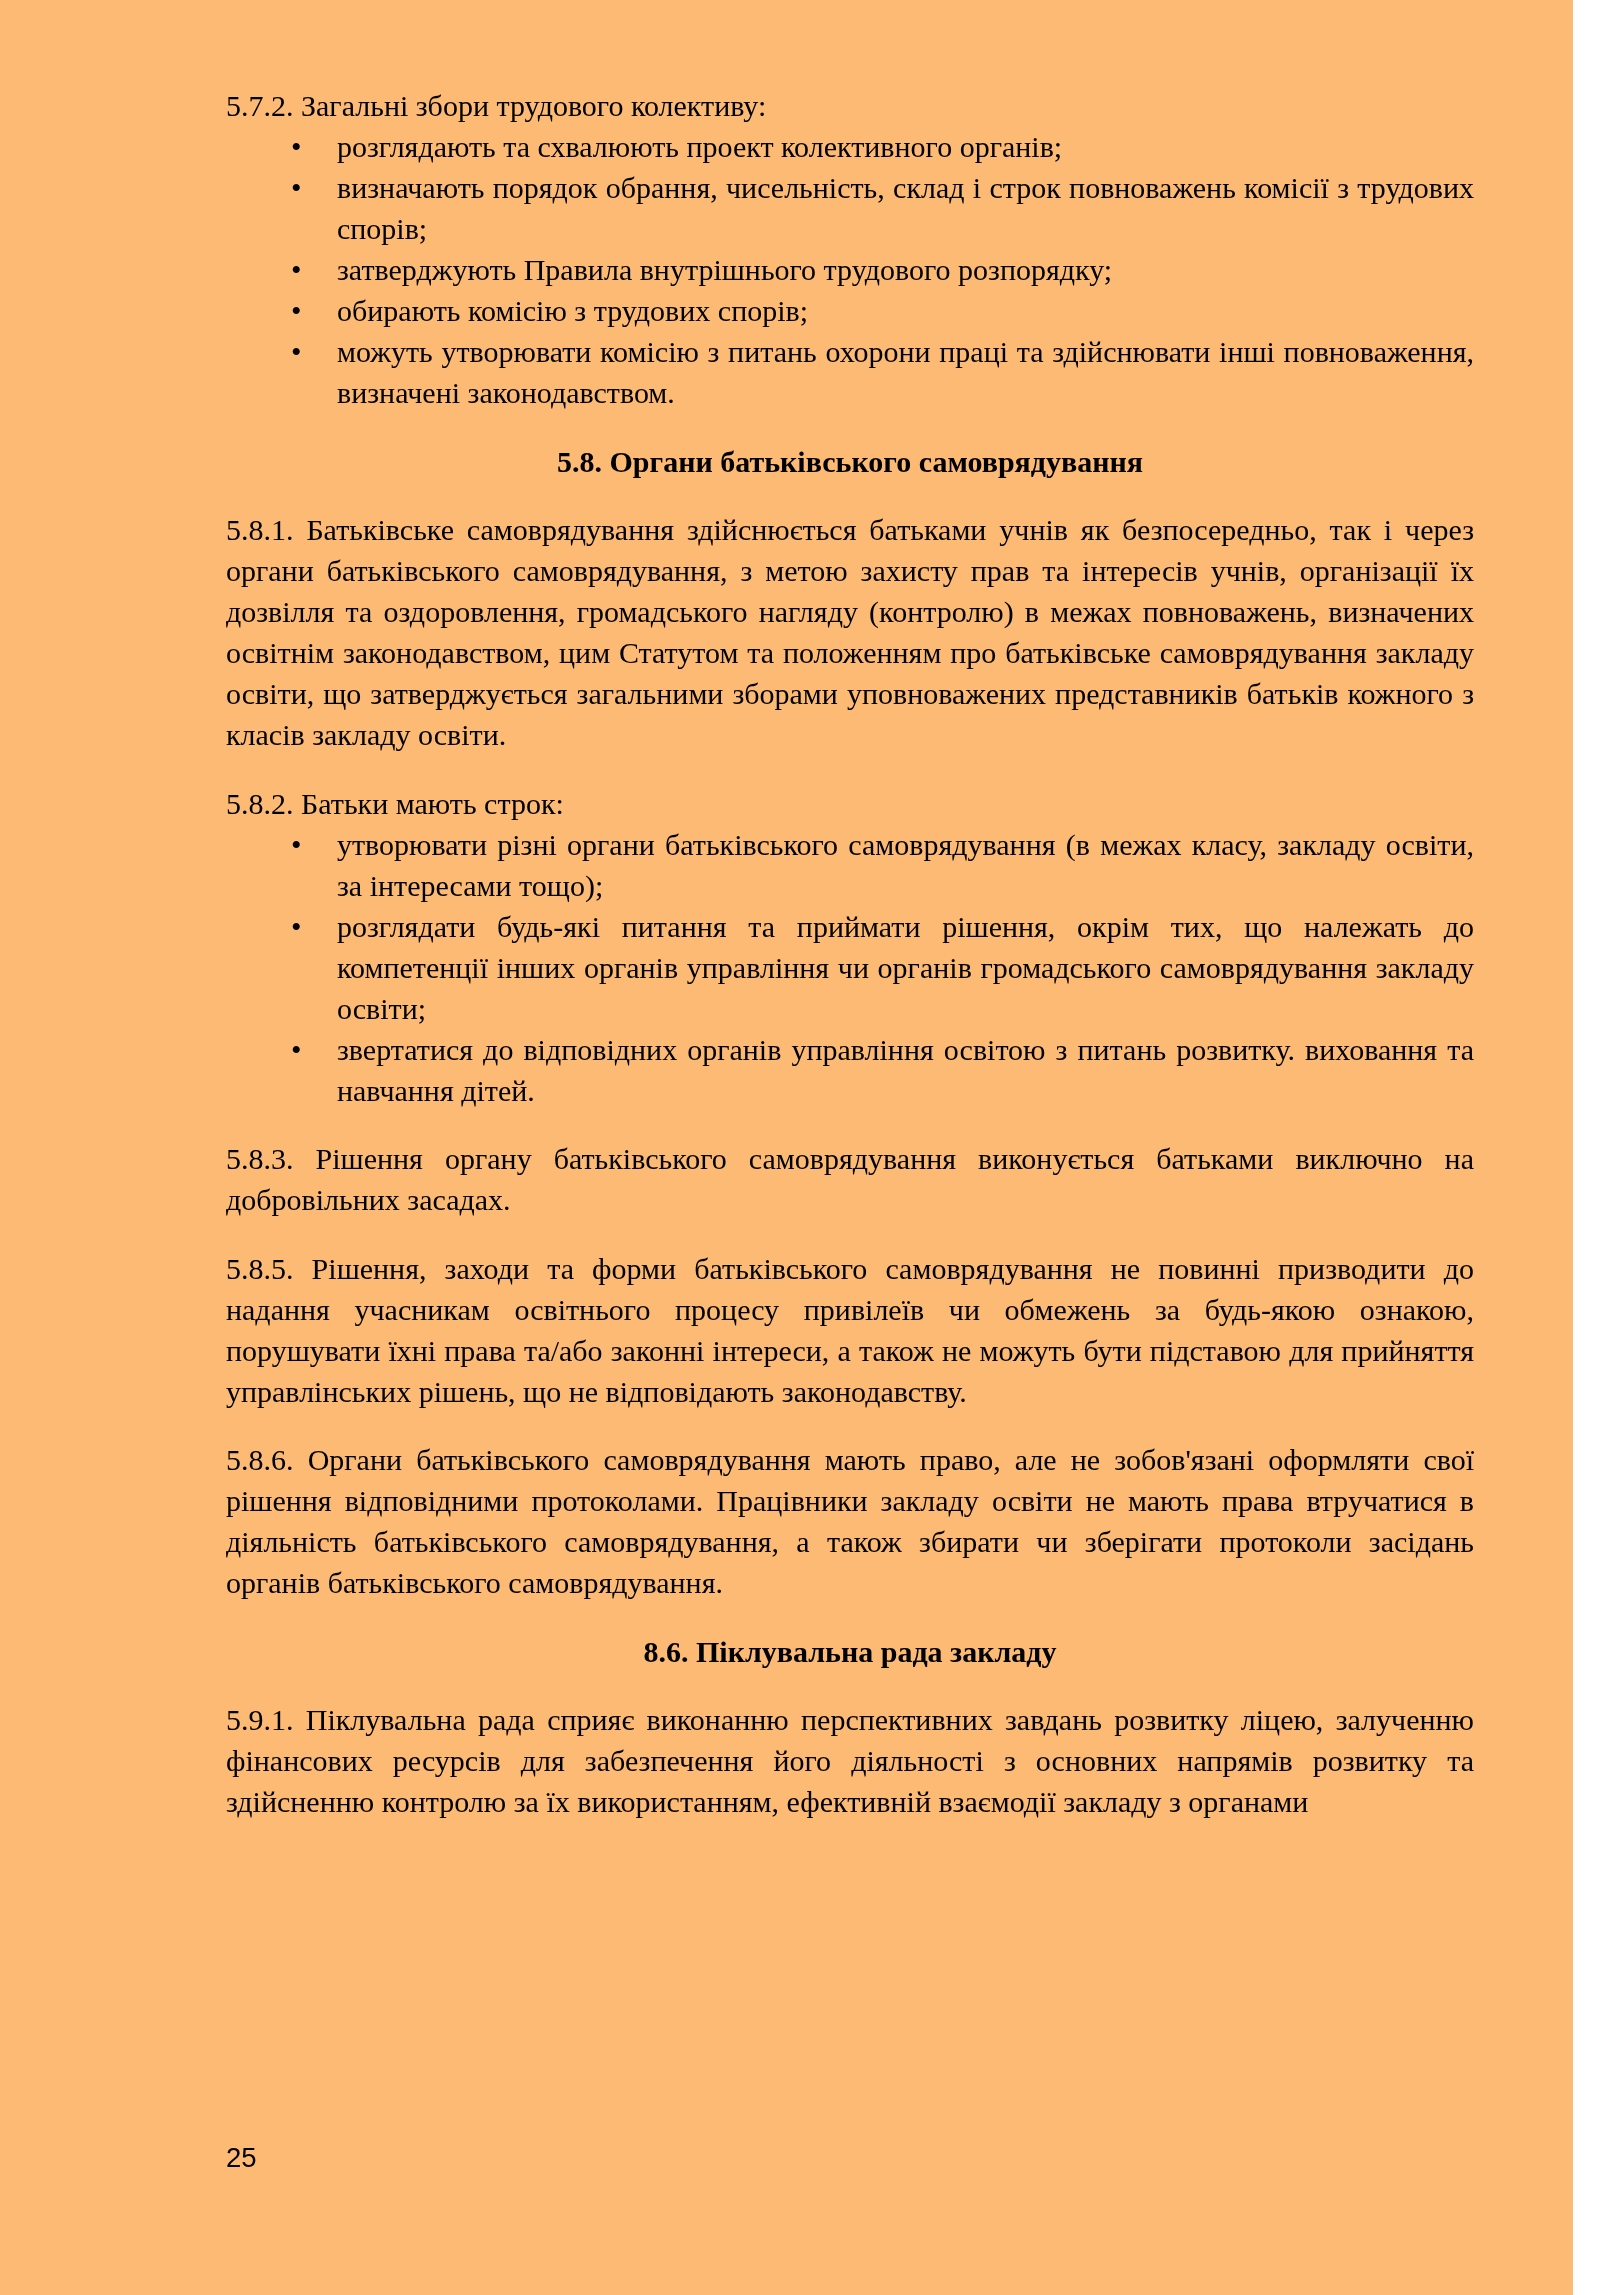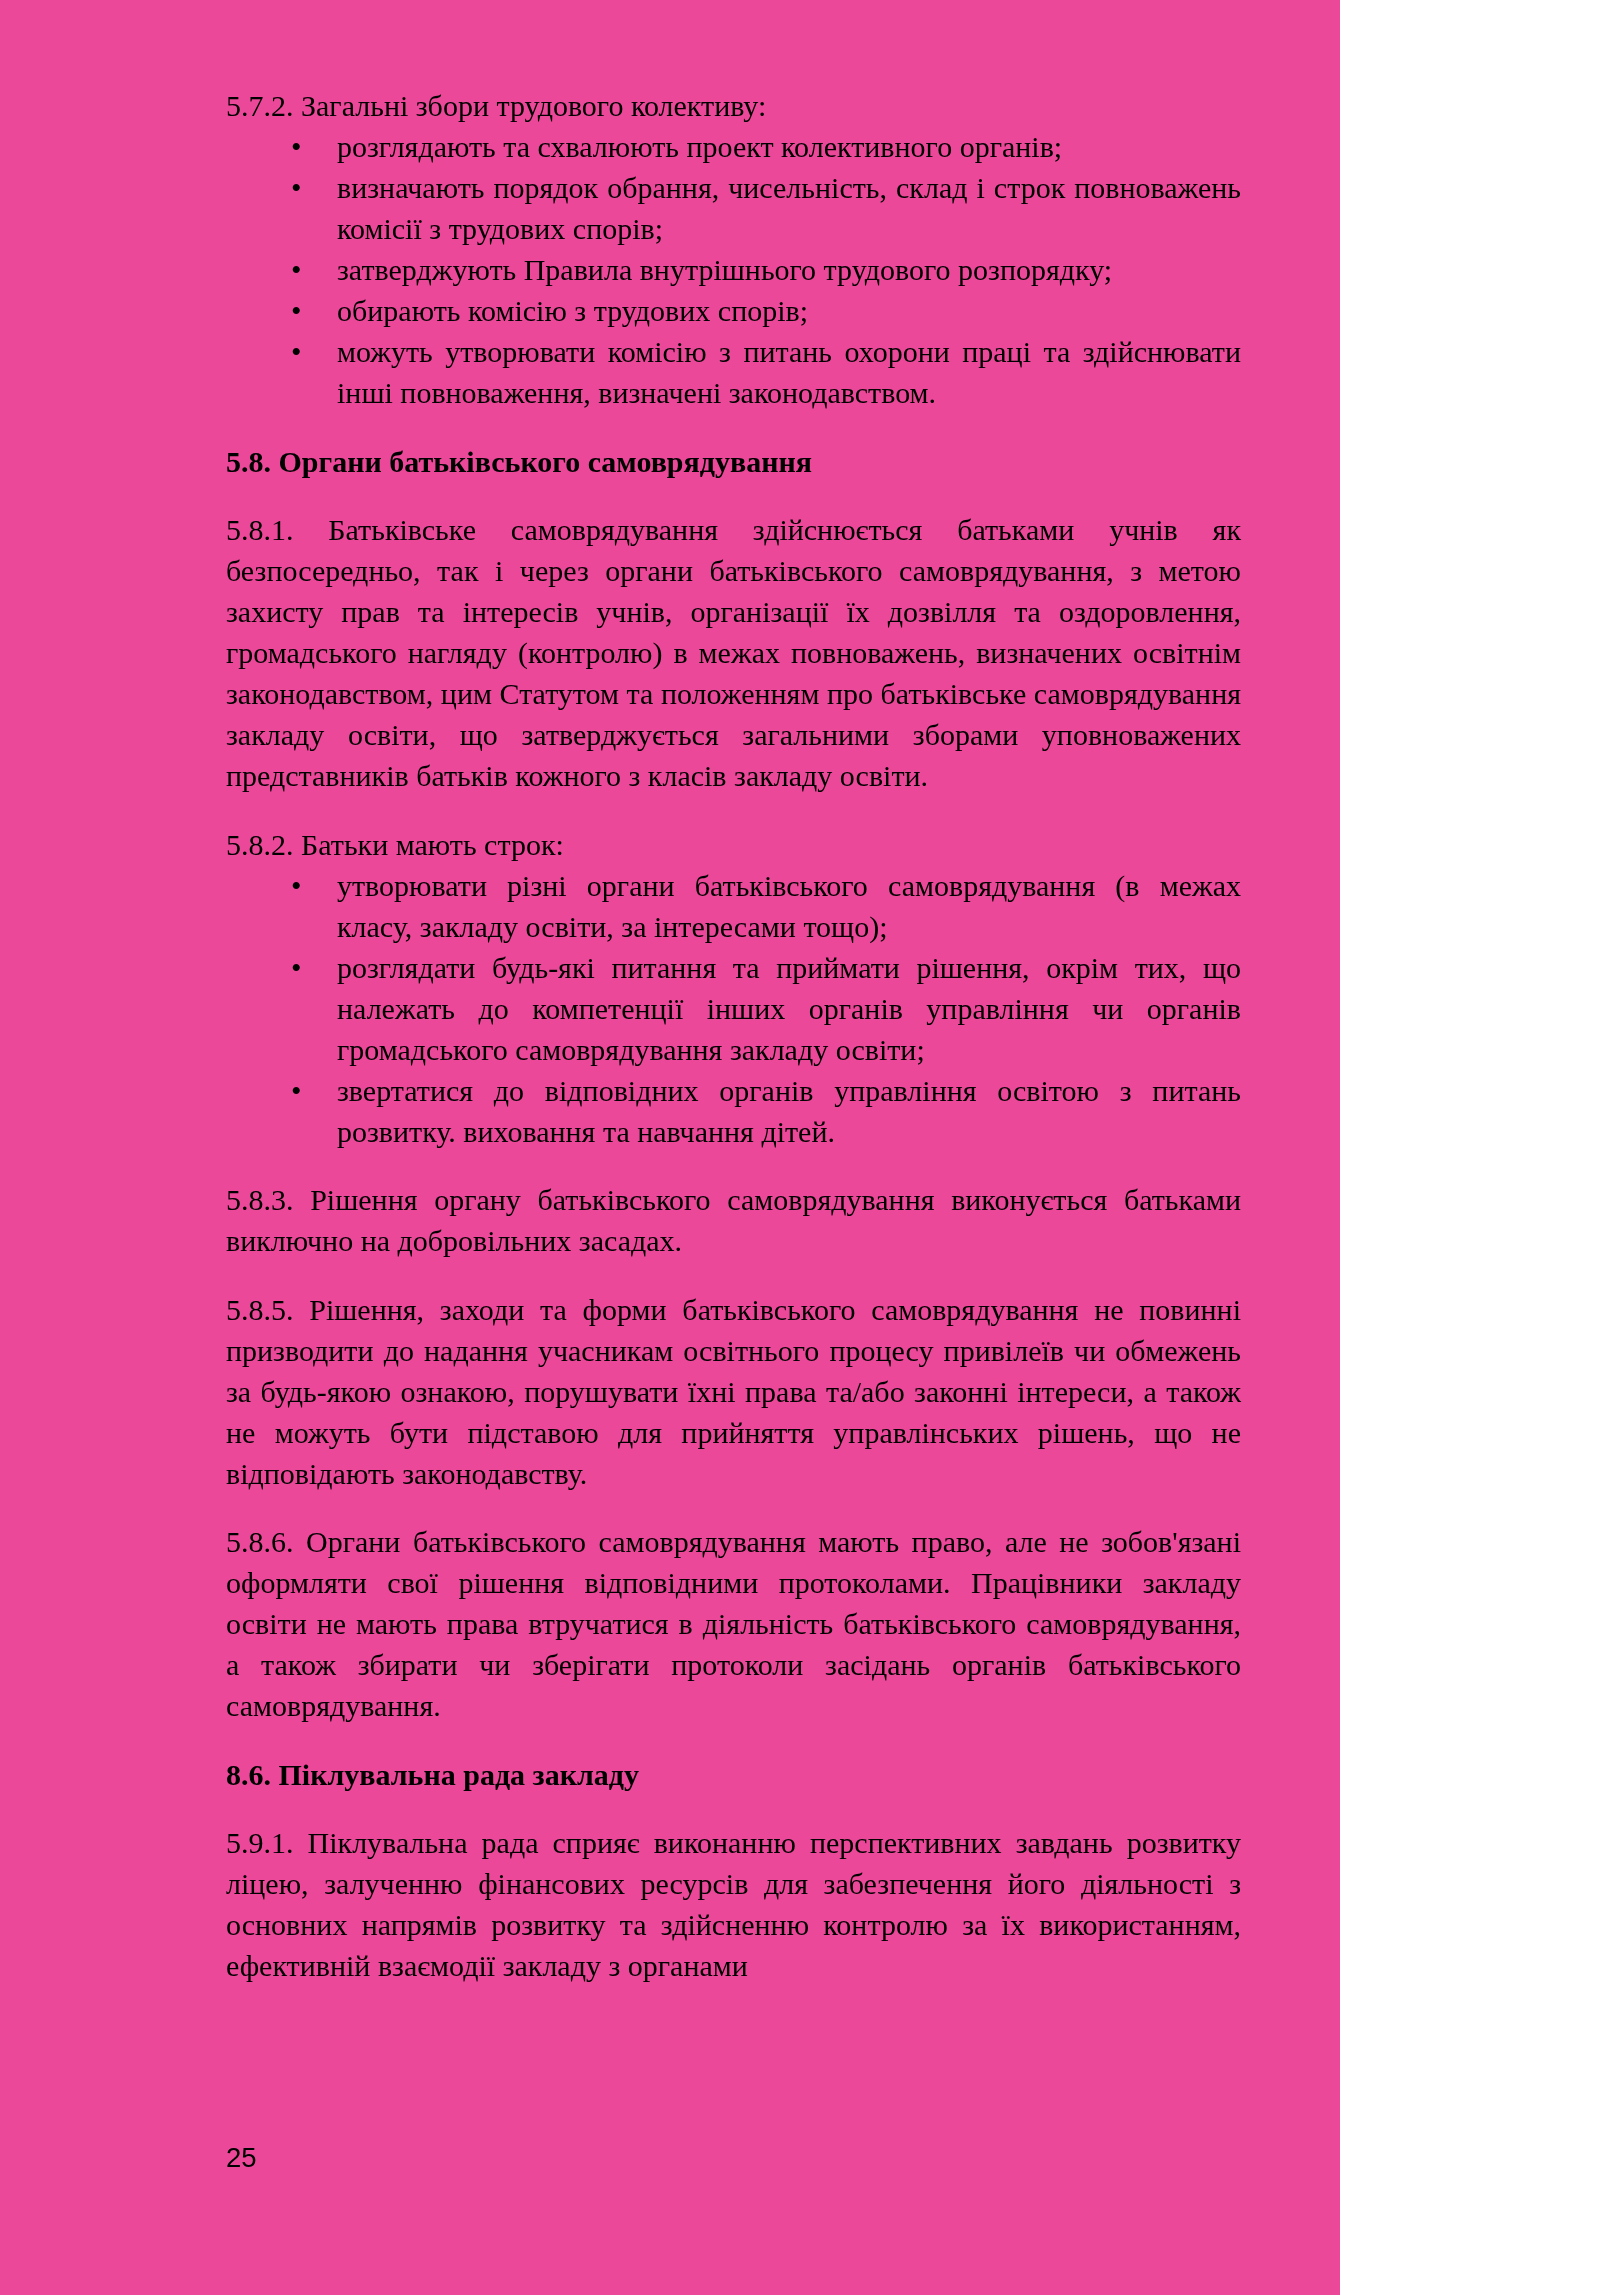--- a/index.html
+++ b/index.html
@@ -2,23 +2,23 @@
 <html lang="uk" style="font-size:10.5px"><head>
 <meta charset="utf-8">
 <style>
   html, body {
     margin: 0;
     padding: 0;
     background: #ffffff;
   }
   .page {
     position: relative;
-    width: 1340px;
+    width: 1573px;
     height: 2295px;
-    background: #ec4899;
+    background: #fdba74;
     color: #000000;
     font-family: "Liberation Serif", "DejaVu Serif", serif;
     font-size: 30px;
     line-height: 41px;
     overflow: hidden;
   }
   .content {
     position: absolute;
     left: 226px;
     right: 99px;
@@ -27,21 +27,21 @@
   }
   .para {
     margin: 0 0 27.5px 0;
   }
   .para.tight {
     margin-bottom: 0;
   }
   .heading {
     font-weight: bold;
     margin: 0 0 27.5px 0;
-    text-align: left;
+    text-align: center;
   }
   ul.bullets {
     list-style: none;
     margin: 0 0 27.5px 0;
     padding: 0 0 0 111px;
   }
   ul.bullets li {
     position: relative;
     text-align: justify;
   }

